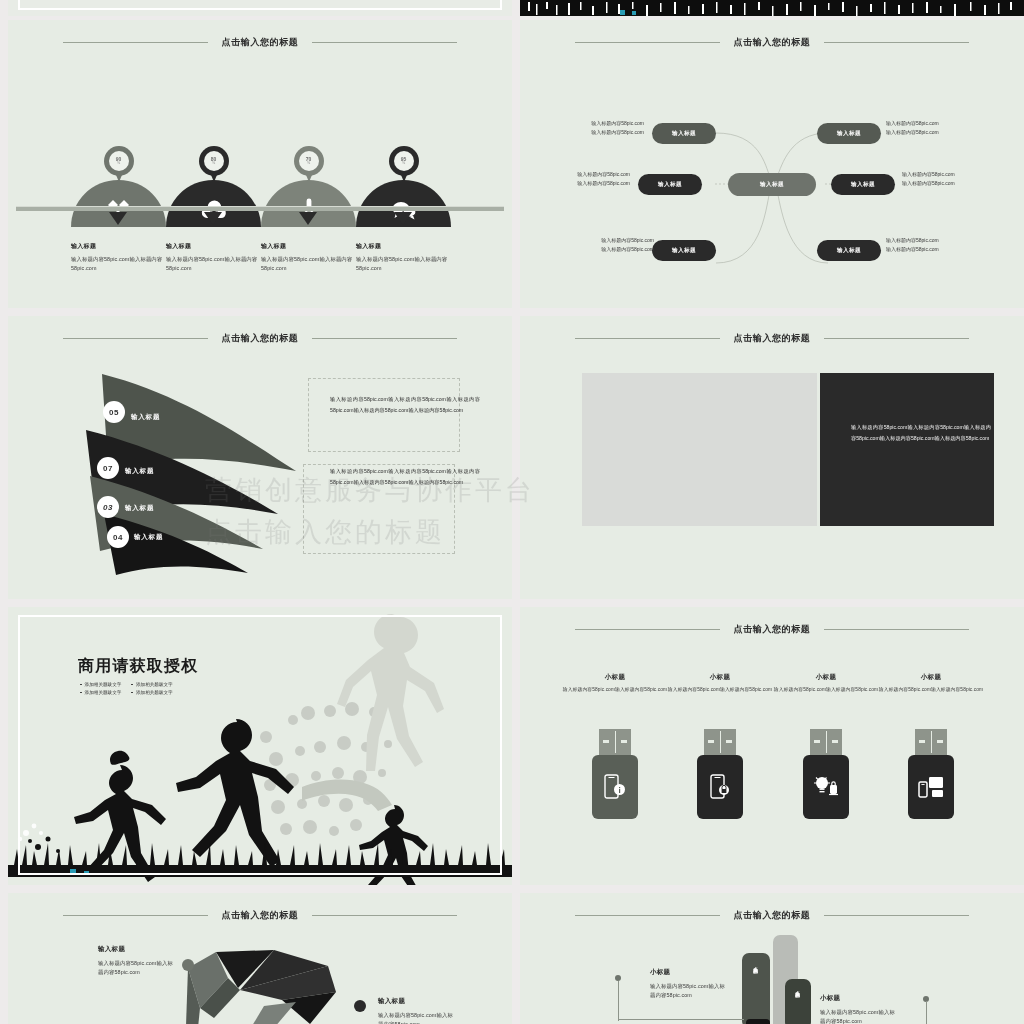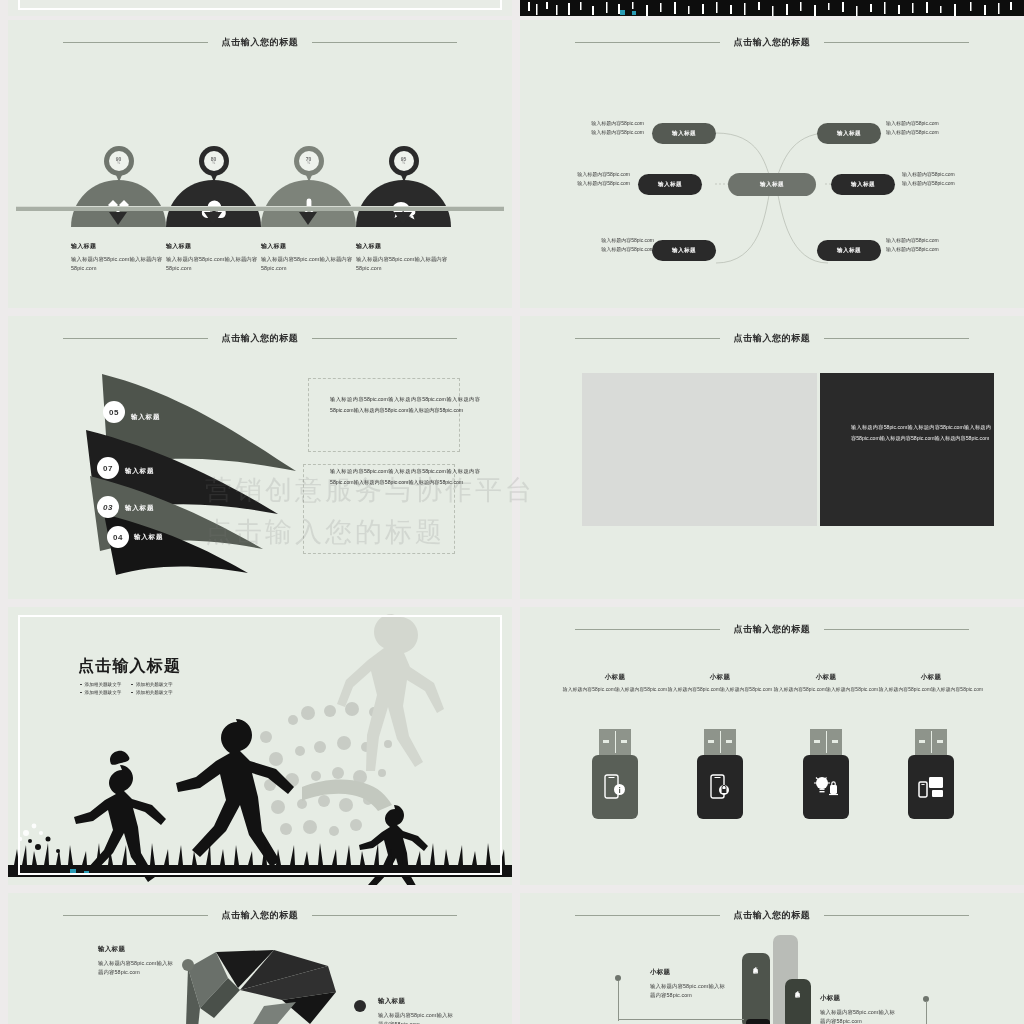--- a/index.html
+++ b/index.html
@@ -509,21 +509,21 @@
         </g>
       <g fill="#ffffff" opacity=".9">
         <circle cx="18" cy="226" r="3"></circle>
           <circle cx="26" cy="219" r="2.4"></circle>
           <circle cx="33" cy="226" r="2"></circle>
         <circle cx="12" cy="232" r="2.2"></circle>
       </g>
     </svg>
     <div class="rframe"></div>
   </div>
-  <div class="runtitle">点击输入标题</div>
+  <div class="runtitle">商用请获取授权</div>
   <div class="bullets">
     <div class="brow">
       <div class="bitem">
           <span class="bdot"></span>
           <span>添加相关题跋文字</span>
         </div>
       <div class="bitem">
           <span class="bdot"></span>
           <span>添加相关题跋文字</span>
         </div>

